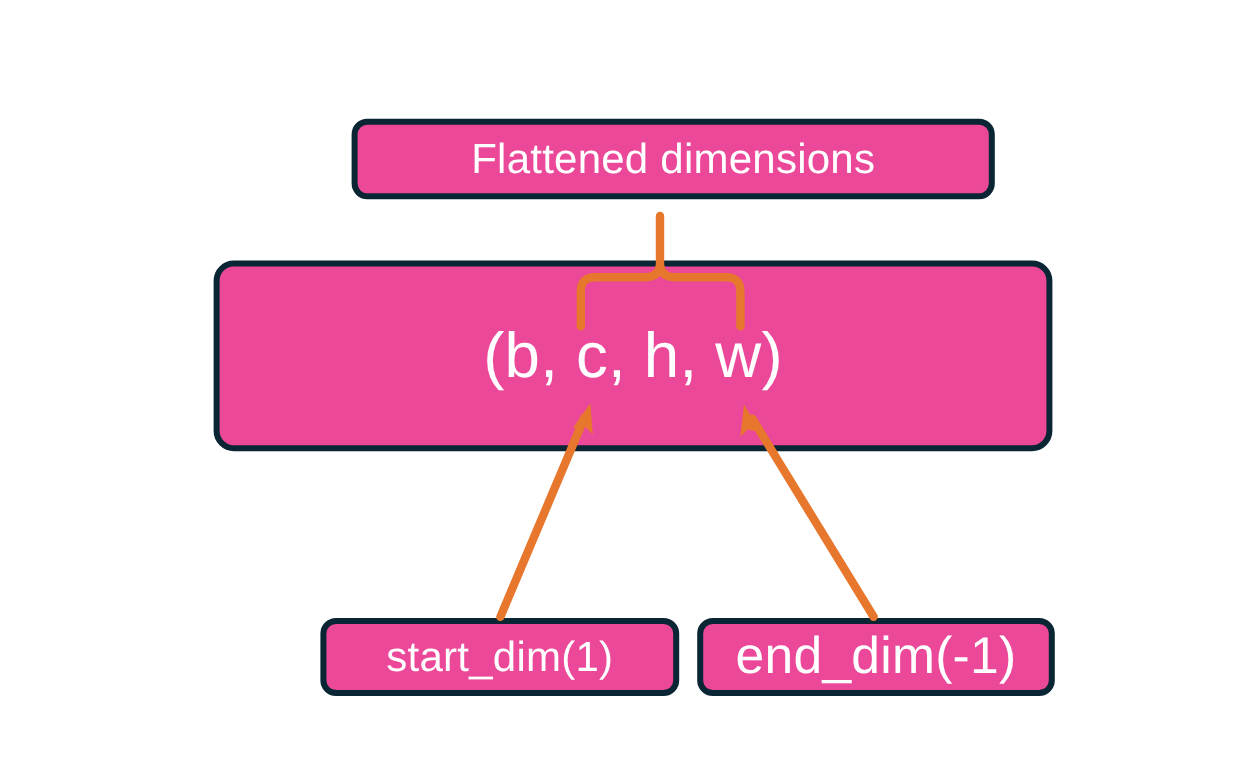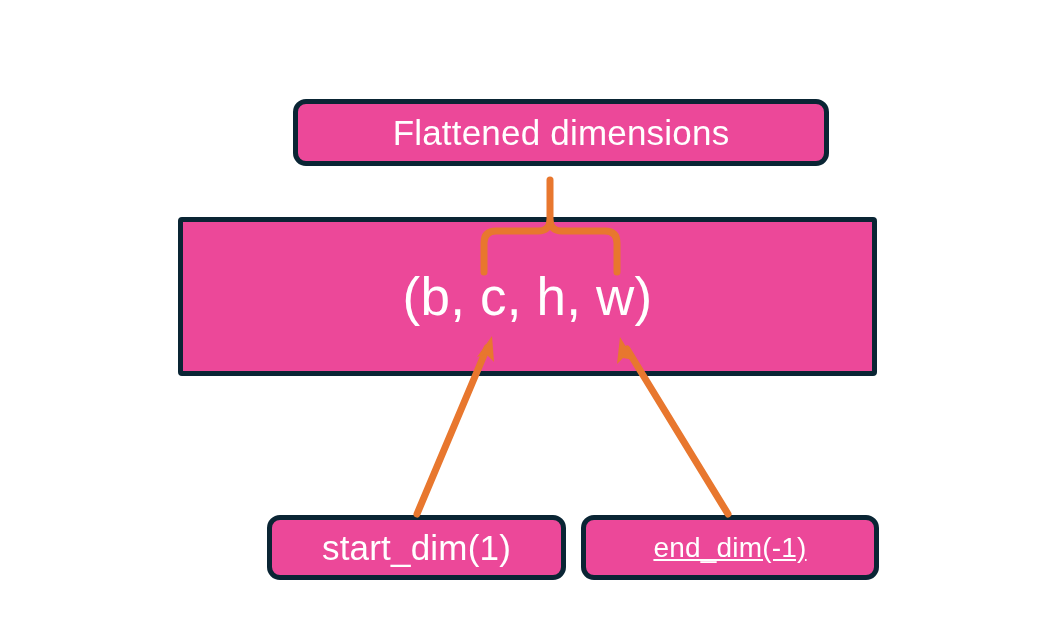--- a/index.html
+++ b/index.html
@@ -52,21 +52,21 @@
   #node-flattened .node-label {
     font-size: 35px;
   }
 
   
   #node-shape {
     left: 178px;
     top: 217px;
     width: 699px;
     height: 159px;
-    border-radius: 4px;
+    border-radius: 17px;
   }
   #node-shape .node-label {
     font-size: 53px;
   }
 
   
   #node-start-dim {
     left: 267px;
     top: 515px;
     width: 299px;
@@ -79,22 +79,21 @@
 
   
   #node-end-dim {
     left: 581px;
     top: 515px;
     width: 298px;
     height: 65px;
     border-radius: 13px;
   }
   #node-end-dim .node-label {
-    font-size: 28px;
-    text-decoration: underline;
+    font-size: 43px;
   }
 
   
   #connectors {
     position: absolute;
     left: 0;
     top: 0;
     width: 1038px;
     height: 632px;
     z-index: 3;

